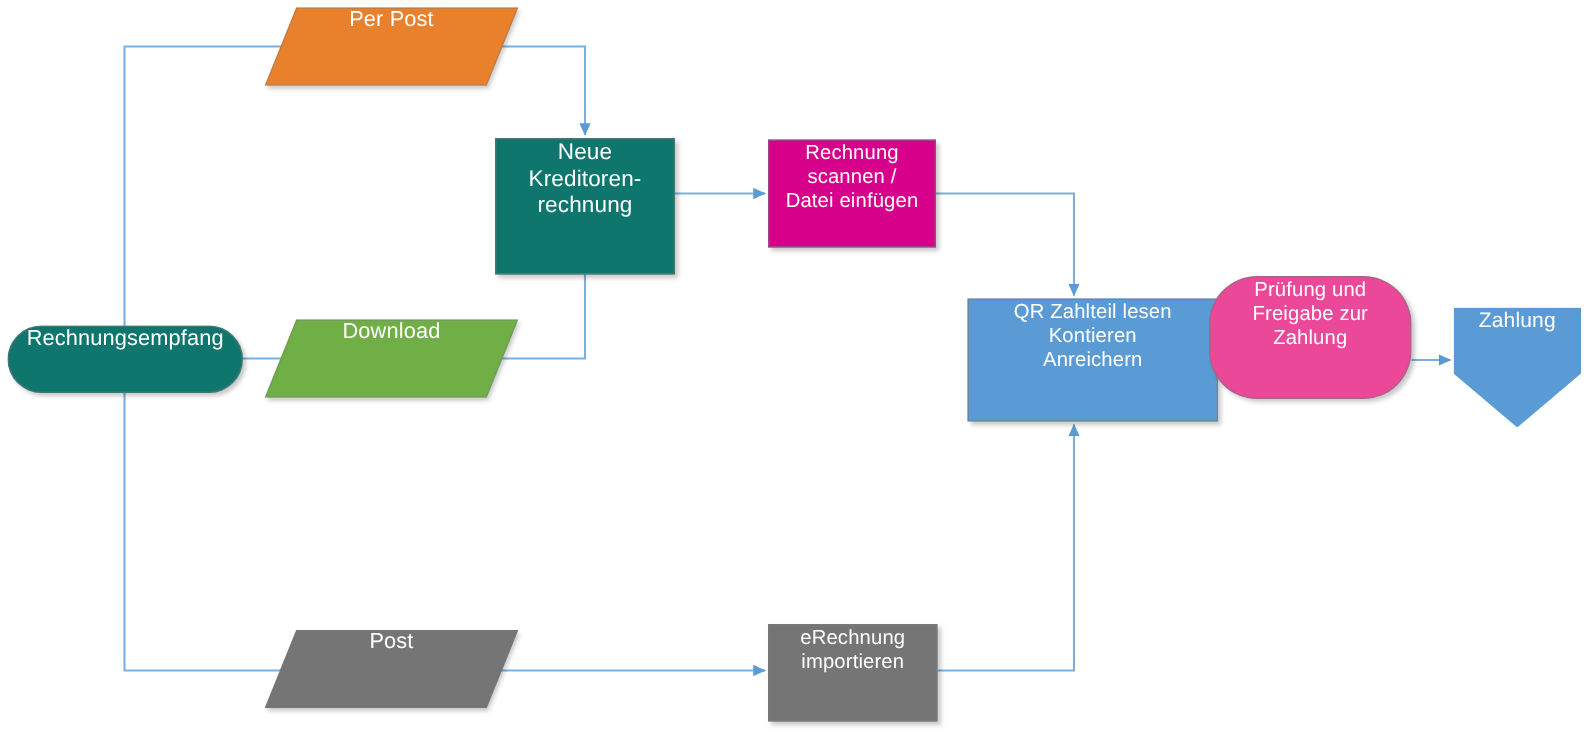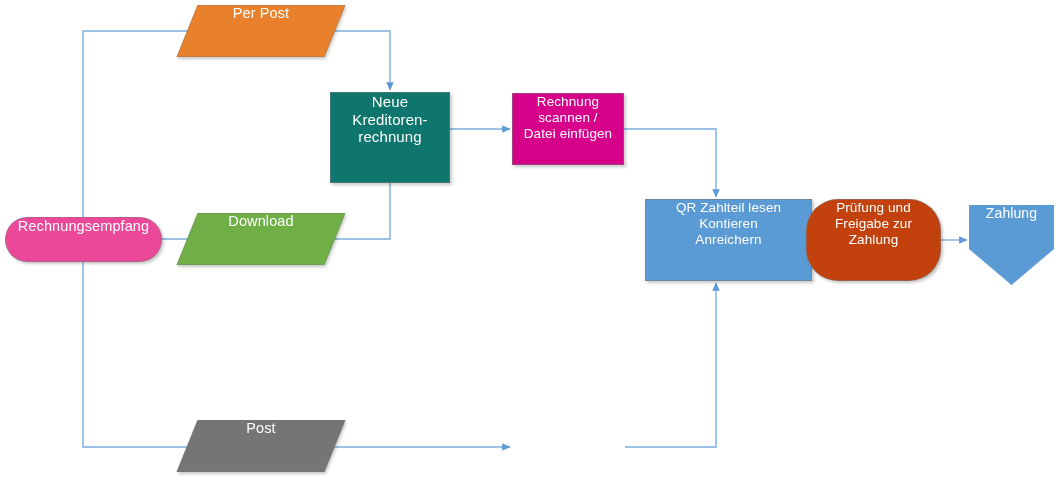--- a/index.html
+++ b/index.html
@@ -116,21 +116,21 @@
       <path d="M322,447 L510,447"></path>
 
       <path d="M625,447 L716,447 L716,283"></path>
 
       <path d="M786,240 L804,240"></path>
 
       <path d="M941,240 L967,240"></path>
     </g>
   </svg>
 
-  <div class="node stadium shadow" style="left:5px; top:217px; width:157px; height:45px; background:#ec4899; font-size:14.5px;">
+  <div class="node stadium shadow" style="left:5px; top:217px; width:157px; height:45px; background:#0f766e; font-size:14.5px;">
     <span class="label">Rechnungsempfang</span>
   </div>
 
   <div class="node para" style="left:187px; top:5px; width:148px; height:52px; font-size:14.5px;">
     <span class="para-bg" style="background:#E8802C;"></span>
     <span class="label">Per Post</span>
   </div>
 
   <div class="node para" style="left:187px; top:213px; width:148px; height:52px; font-size:14.5px;">
     <span class="para-bg" style="background:#6FAF46;"></span>
@@ -147,28 +147,32 @@
 Kreditoren-
 rechnung</span>
   </div>
 
   <div class="node rect shadow" style="left:512px; top:93px; width:112px; height:72px; background:#D6008B; font-size:13.5px;">
     <span class="label">Rechnung
 scannen /
 Datei einfügen</span>
   </div>
 
+  <div class="node rect shadow" style="left:512px; top:416px; width:113px; height:65px; background:#757575; font-size:13.5px;">
+    <span class="label">eRechnung
+importieren</span>
+  </div>
 
   <div class="node rect shadow" style="left:645px; top:199px; width:167px; height:82px; background:#5B9BD5; font-size:13.5px;">
     <span class="label">QR Zahlteil lesen
 Kontieren
 Anreichern</span>
   </div>
 
-  <div class="node rect shadow" style="left:806px; top:199px; width:135px; height:82px; background:#c2410c; font-size:13.5px;border-radius:32px;">
+  <div class="node rect shadow" style="left:806px; top:184px; width:135px; height:82px; background:#ec4899; font-size:13.5px;border-radius:32px;">
     <span class="label">Prüfung und
 Freigabe zur
 Zahlung</span>
   </div>
 
   <div class="node pent" style="left:969px; top:205px; width:85px; height:80px; font-size:14px;">
     <span class="pent-bg" style="background:#5B9BD5;"></span>
     <span class="label">Zahlung</span>
   </div>
 

